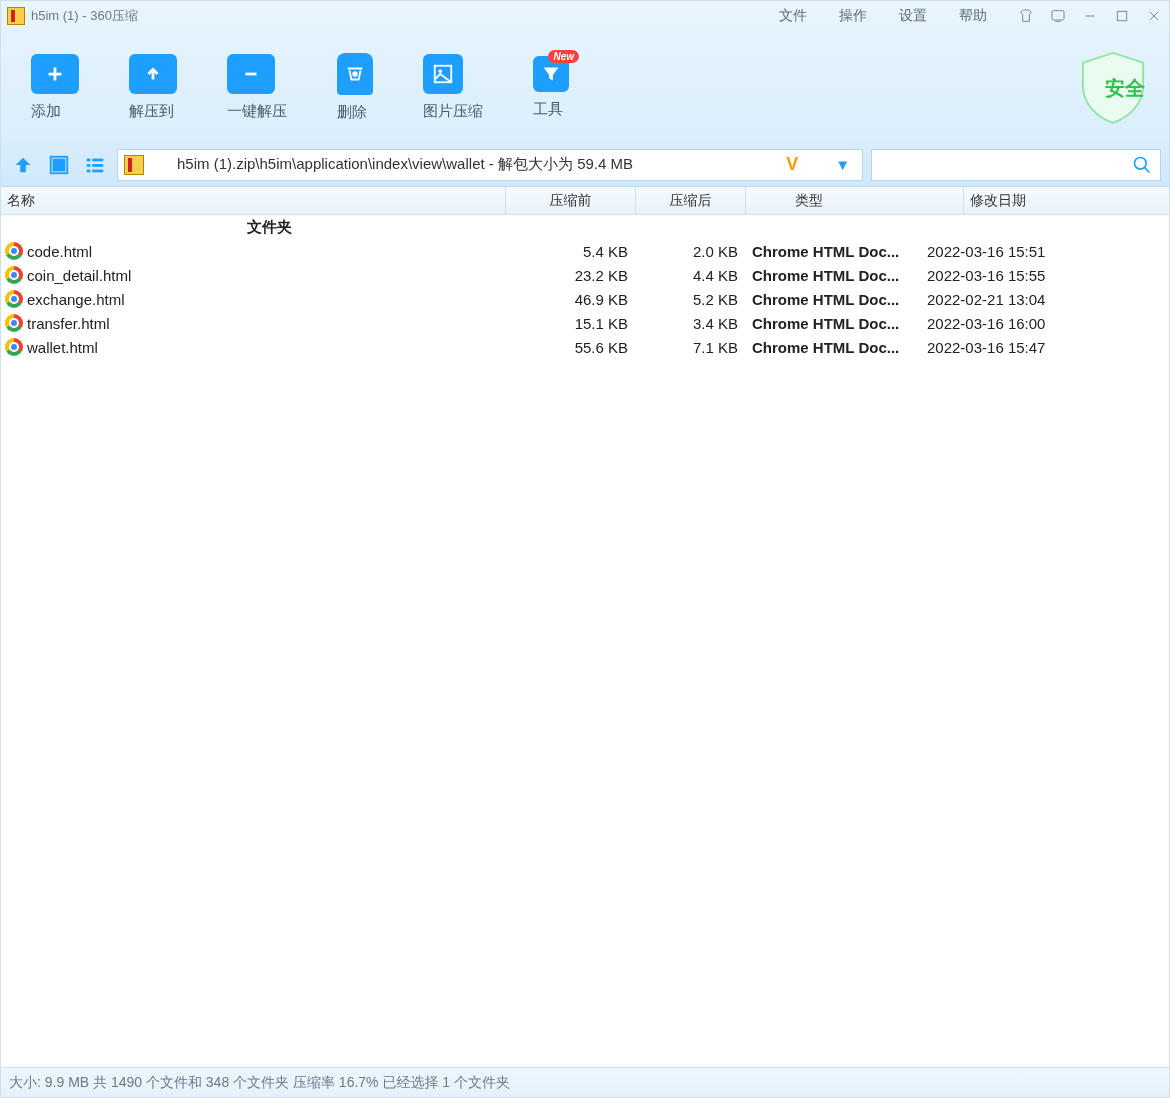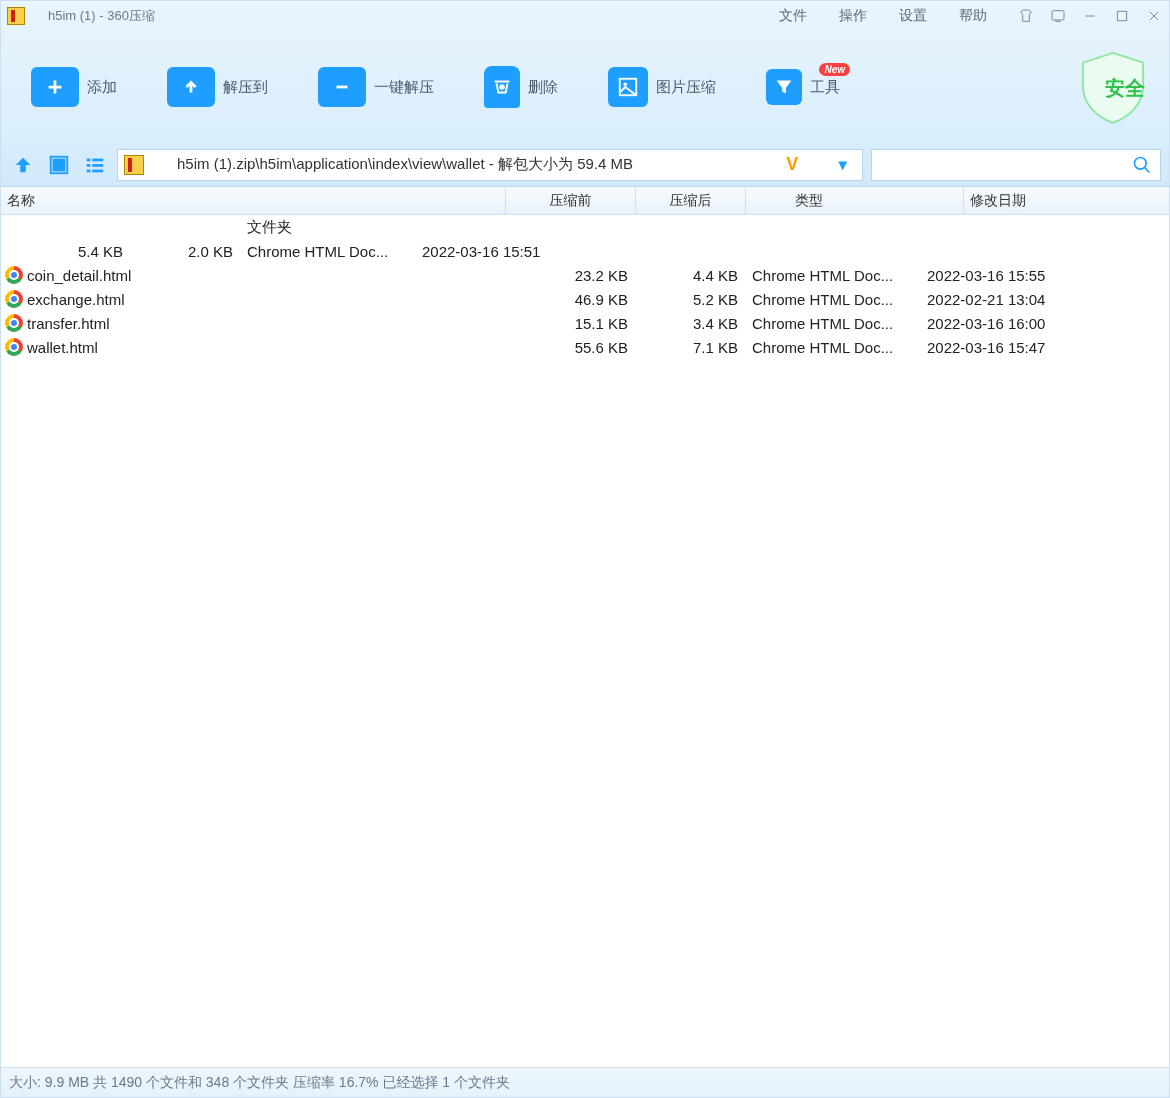--- a/index.html
+++ b/index.html
@@ -30,39 +30,39 @@
     border: 1px solid #b08800;
     position: relative;
   }
   .titlebar .app-icon::after {
     content: "";
     position: absolute;
     left: 3px; top: 2px;
     width: 4px; height: 12px;
     background: #d02020;
   }
-  .titlebar .title-text { flex: 0 0 auto; margin-left: 17px; }
+  .titlebar .title-text { flex: 0 0 auto; }
   .titlebar .spacer { flex: 1; }
   .menu-items { display: flex; gap: 32px; color: #5a6a7a; font-size: 14px; }
   .menu-items span { cursor: pointer; }
   .win-controls { display: flex; gap: 14px; margin-left: 30px; color: #7a8a9a; align-items: center;}
   .win-controls .ctl { width: 18px; height: 18px; display:flex; align-items:center; justify-content:center; cursor:pointer;}
   .win-controls svg { width: 16px; height: 16px; stroke: #7a8a9a; fill: none; stroke-width: 1.5; }
 
   .toolbar {
     height: 112px;
     background: linear-gradient(#e5f3fd, #daeefc);
     display: flex;
     align-items: center;
     padding: 8px 30px 8px 30px;
     gap: 50px;
     position: relative;
   }
   .tool-btn {
-    display: flex; flex-direction: row; align-items: center;
+    display: flex; flex-direction: column; 
     gap: 8px; cursor: pointer; color: #4a5a6a; font-size: 15px;
     position: relative;
   }
   .tool-icon {
     width: 48px; height: 40px; border-radius: 6px;
     display: flex; align-items: center; justify-content: center;
   }
   .ti-add { background: #1e9fff; }
   .ti-extract { background: #1e9fff; }
   .ti-onekey { background: #1e9fff; }
@@ -144,21 +144,21 @@
   .col-date { flex:1; padding-left:6px; height:100%; display:flex; align-items:center;}
 
   .file-list { flex:1; overflow:auto; background:#fff; }
   .row {
     height: 24px; display:flex; align-items:center;
     font-size: 15px; color:#222;
   }
   .row .c-name { width: 505px; padding-left:4px; display:flex; align-items:center; gap:4px; overflow:hidden;}
   .row .c-before { width: 130px; text-align:right; padding-right:8px;}
   .row .c-after { width: 110px; text-align:right; padding-right:8px;}
-  .row .c-type { width: 175px; padding-left:6px; overflow:hidden; text-overflow:ellipsis; white-space:nowrap;}
+  .row .c-type { width: 175px; padding-left:6px; overflow:hidden; text-overflow:ellipsis; white-space:nowrap;font-weight:bold;}
   .row .c-date { flex:1; padding-left:6px; }
   .folder-icon {
     width:18px; height:14px; background:#f7cf4a;
     border-radius:1px; position:relative; flex:0 0 auto;
   }
   .folder-icon::before{content:""; position:absolute; top:-3px; left:0; width:8px; height:3px; background:#f7cf4a; border-radius:1px 1px 0 0;}
   .chrome-icon {
     width:18px; height:18px; border-radius:50%;
     background: conic-gradient(#ea4335 0 120deg, #34a853 120deg 240deg, #fbbc05 240deg 360deg);
     position:relative; flex:0 0 auto;
@@ -331,20 +331,24 @@
 </div>
 
 <div class="file-list" id="file-list">
     <div class="row">
       <div class="c-before"></div>
       <div class="c-after"></div>
       <div class="c-type">文件夹</div>
       <div class="c-date"></div>
     </div>
     <div class="row">
+      <div class="c-name">
+        <div class="chrome-icon"></div>
+        <span>code.html</span>
+      </div>
       <div class="c-before">5.4 KB</div>
       <div class="c-after">2.0 KB</div>
       <div class="c-type">Chrome HTML Doc...</div>
       <div class="c-date">2022-03-16 15:51</div>
     </div>
     <div class="row">
       <div class="c-name">
         <div class="chrome-icon"></div>
         <span>coin_detail.html</span>
       </div>

